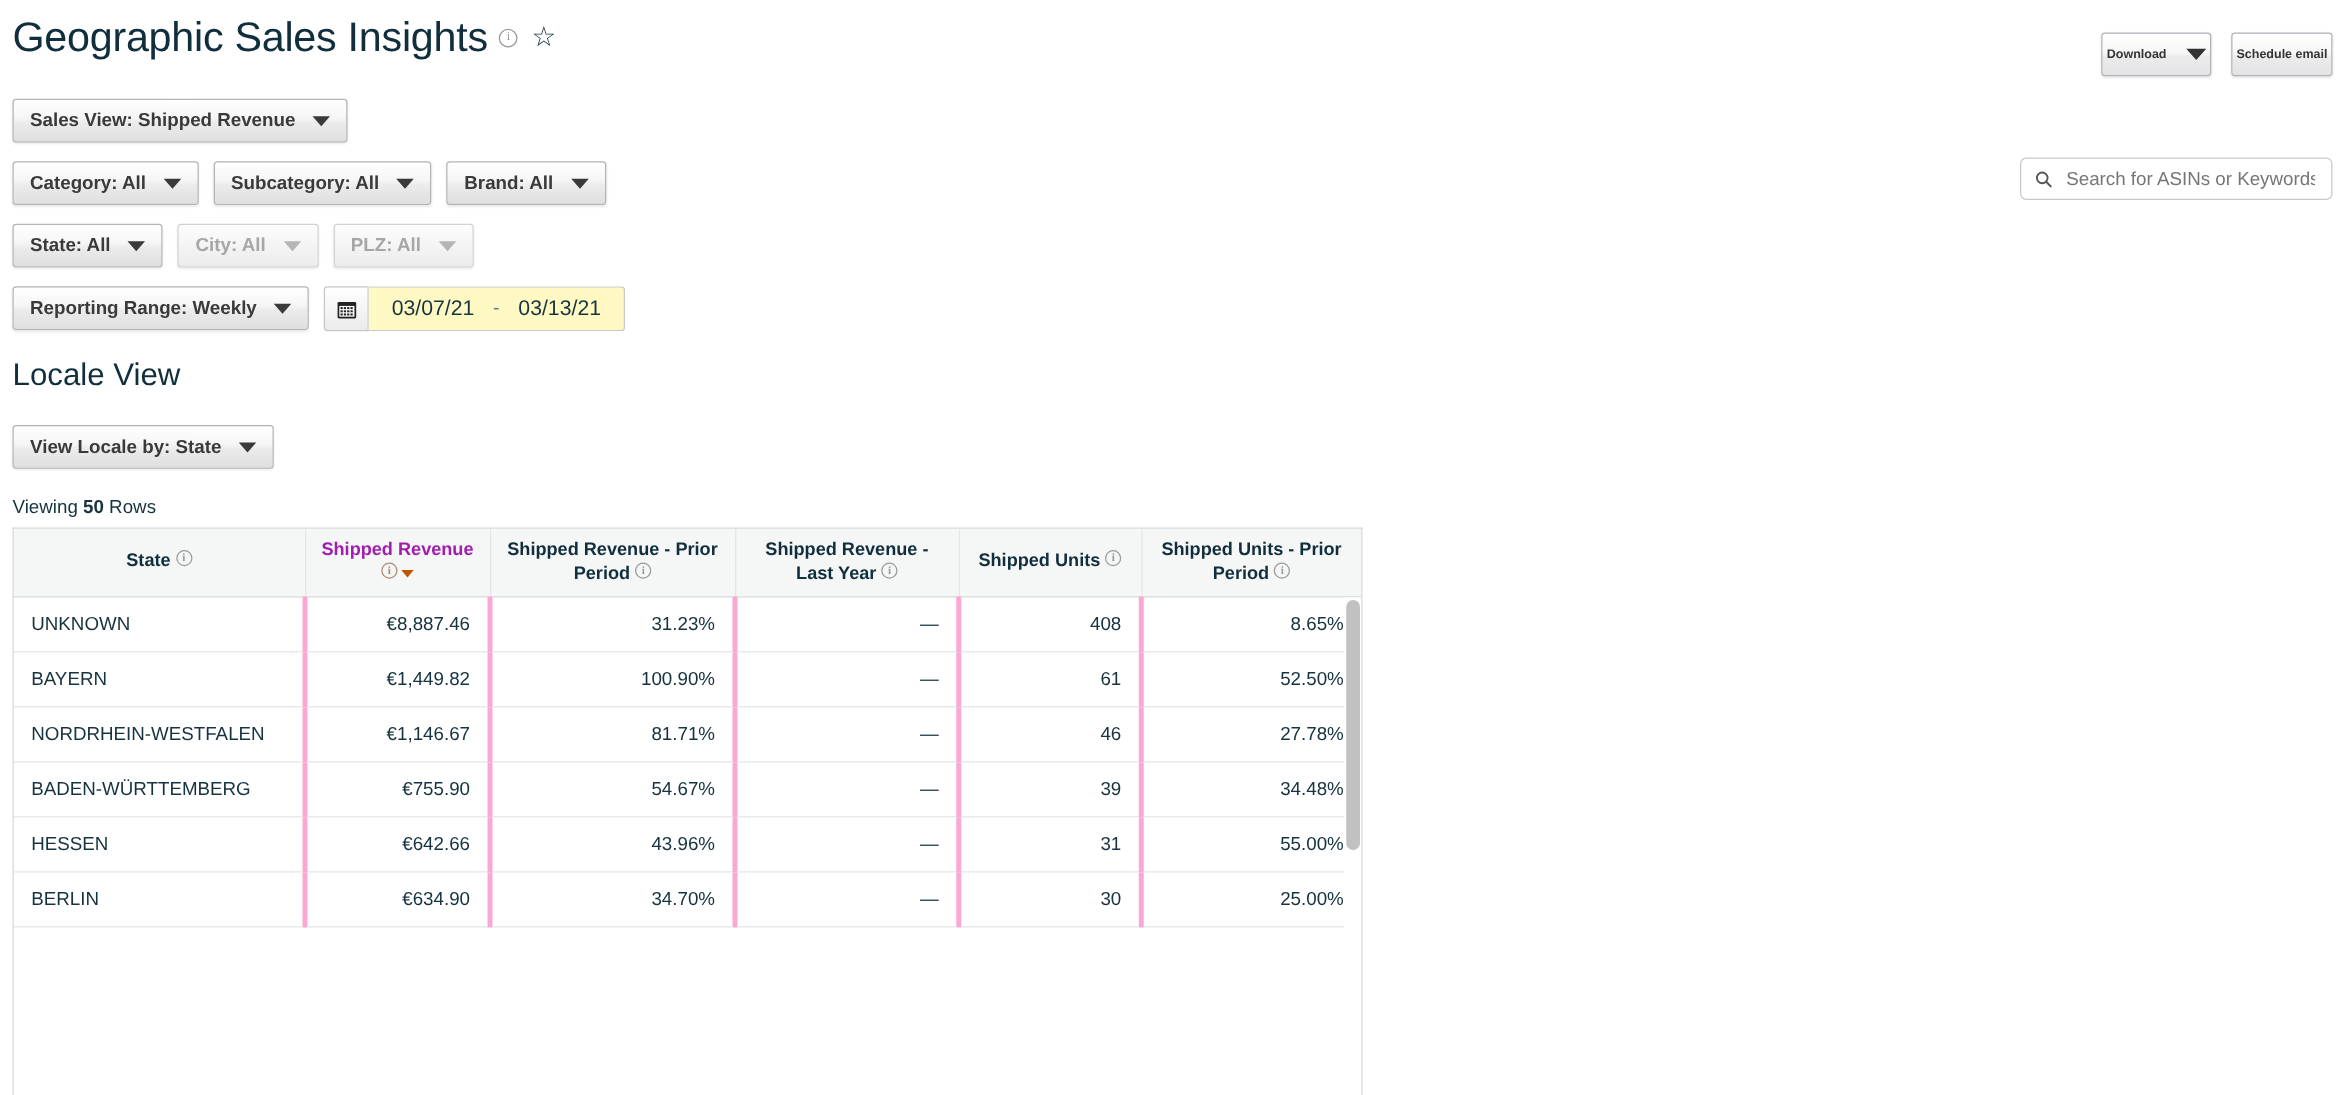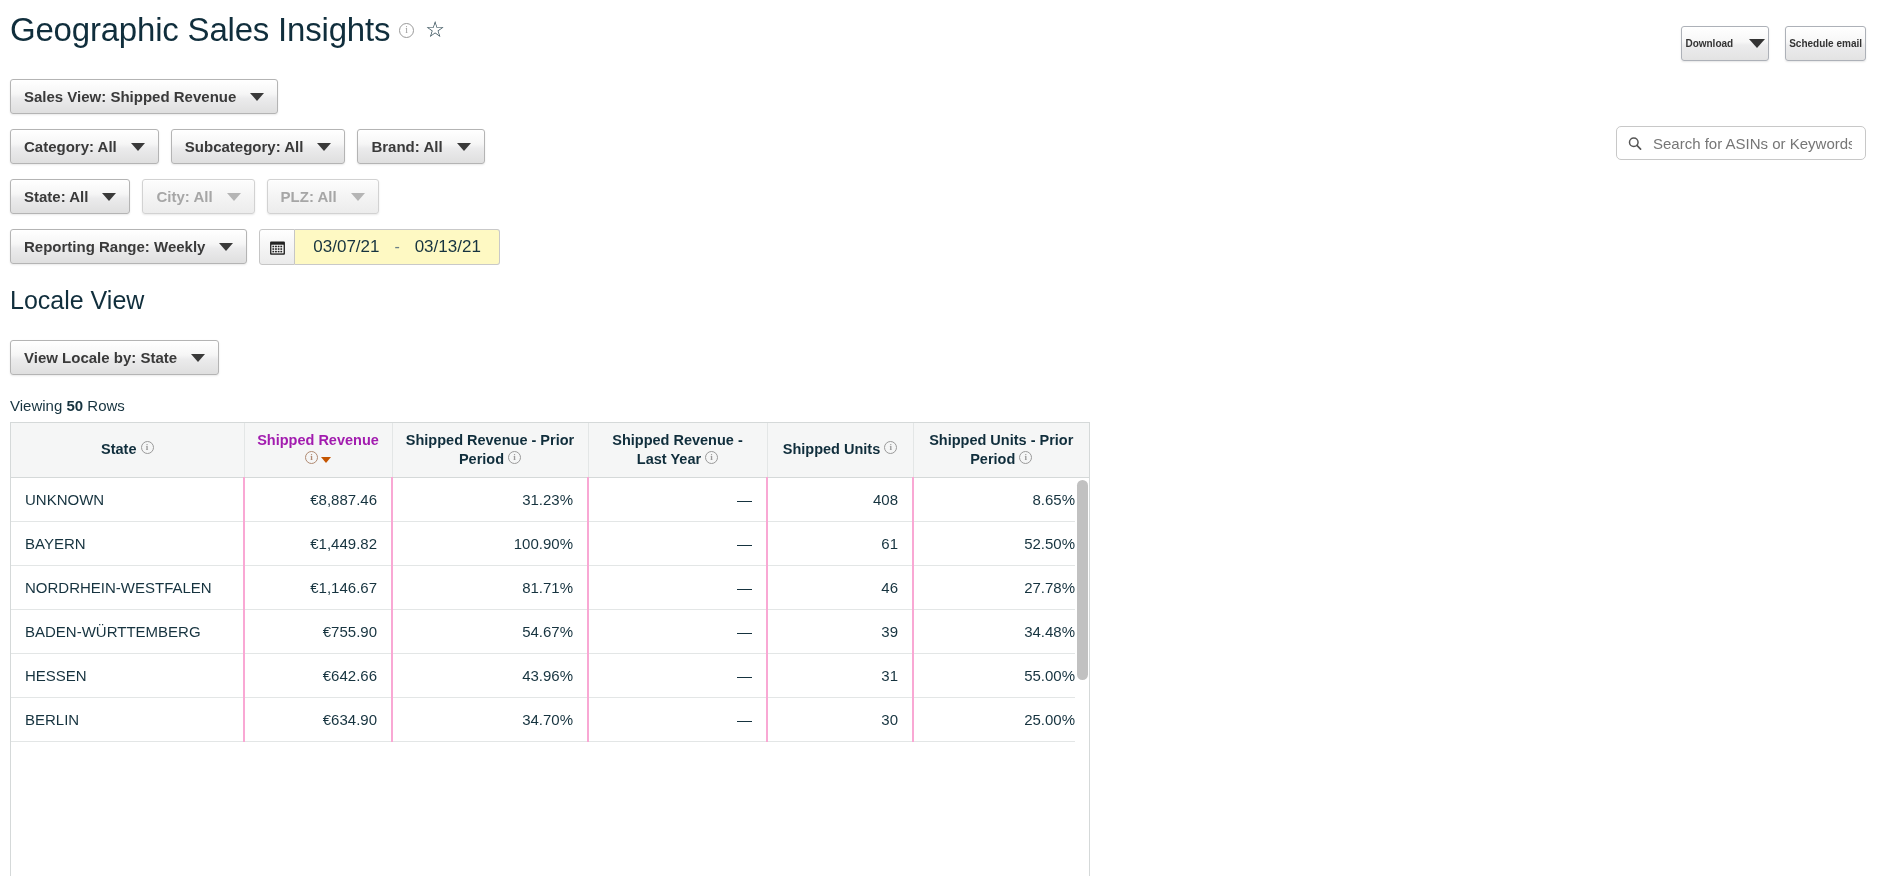--- a/index.html
+++ b/index.html
@@ -151,21 +151,21 @@
   .th-inner { display: inline; }
   .sort-caret {
     width: 0; height: 0; display: inline-block;
     border-left: 5px solid transparent; border-right: 5px solid transparent;
     border-top: 6px solid #C45500; vertical-align: 1px; margin-left: 3px;
   }
   .sorted .info-circle { border-color: #b08a72; }
   .sorted .info-circle::before { color: #b08a72; }
 
   table.grid td {
-    border-right: 2px solid #f9a8d4;
+    border-right: 4px solid #f9a8d4;
     border-bottom: 1px solid #e3e6e6;
     height: 44px; padding: 0 14px;
     font-size: 15px; color: #16333f; vertical-align: middle;
   }
   table.grid td:last-child { border-right: none; }
   td.state { text-align: left; }
   td.num { text-align: right; }
   td.pct { text-align: right; color: #1a7d1a; }
   td.dash { text-align: right; color: #16333f; }
 

